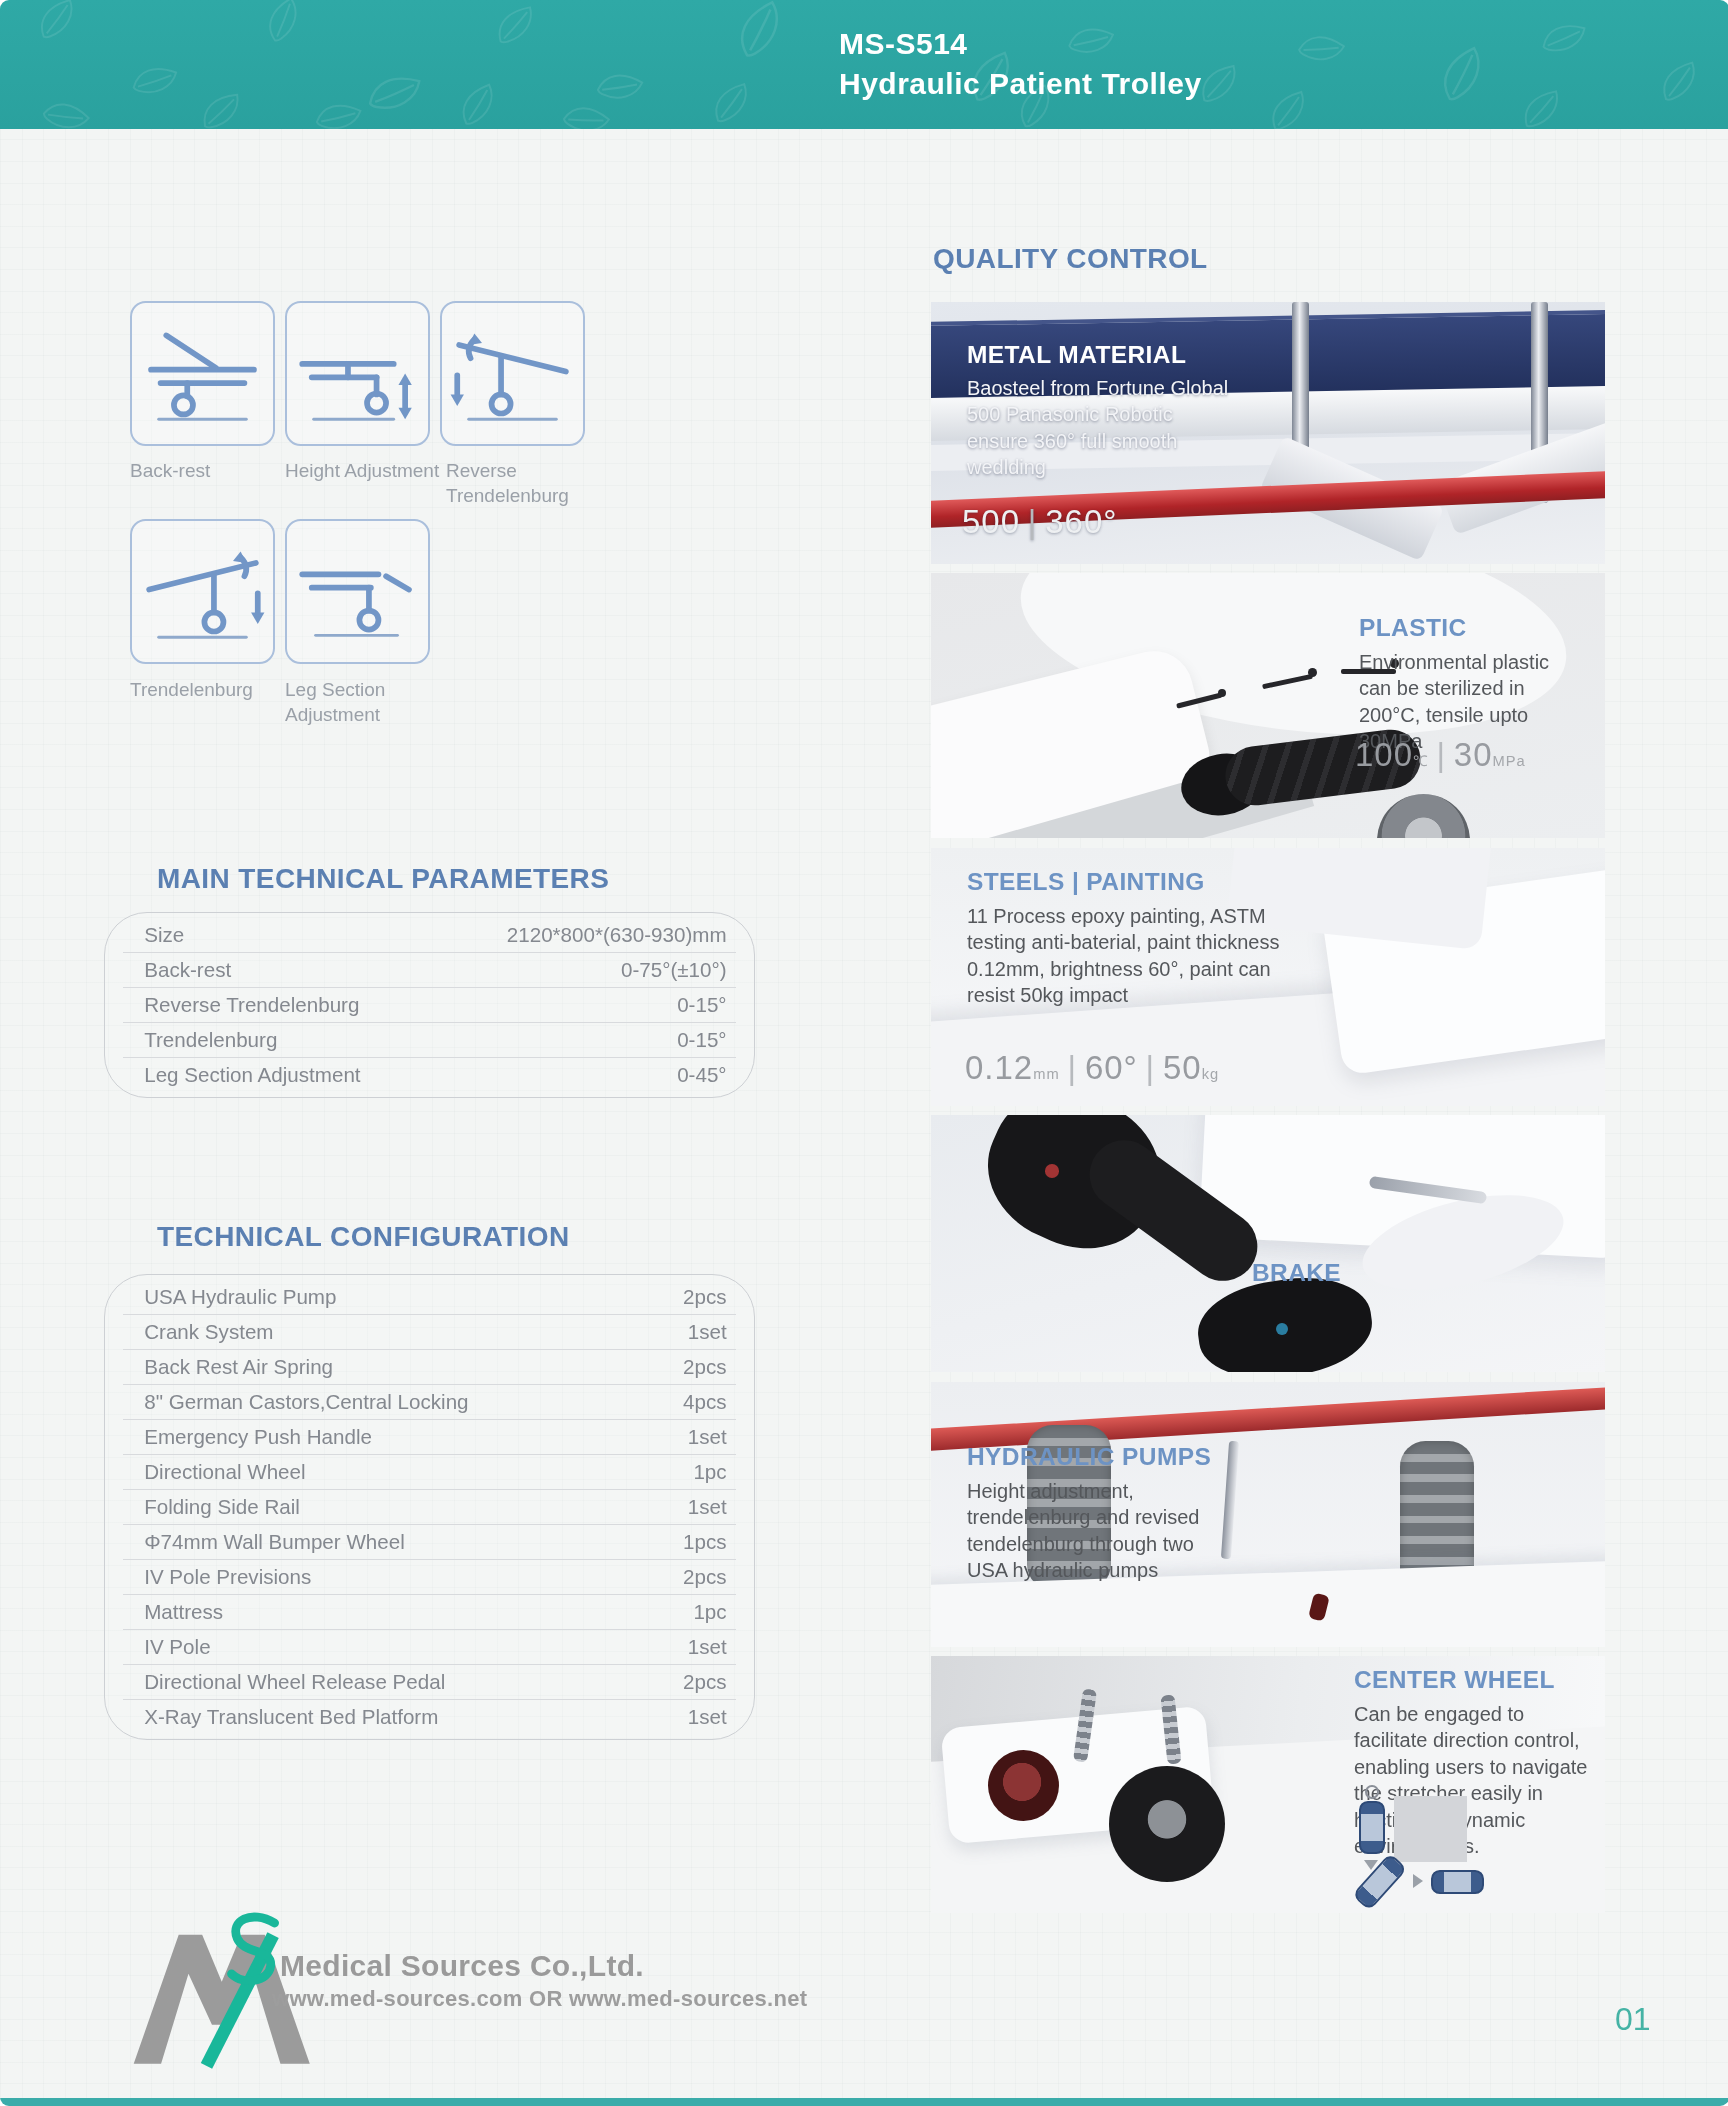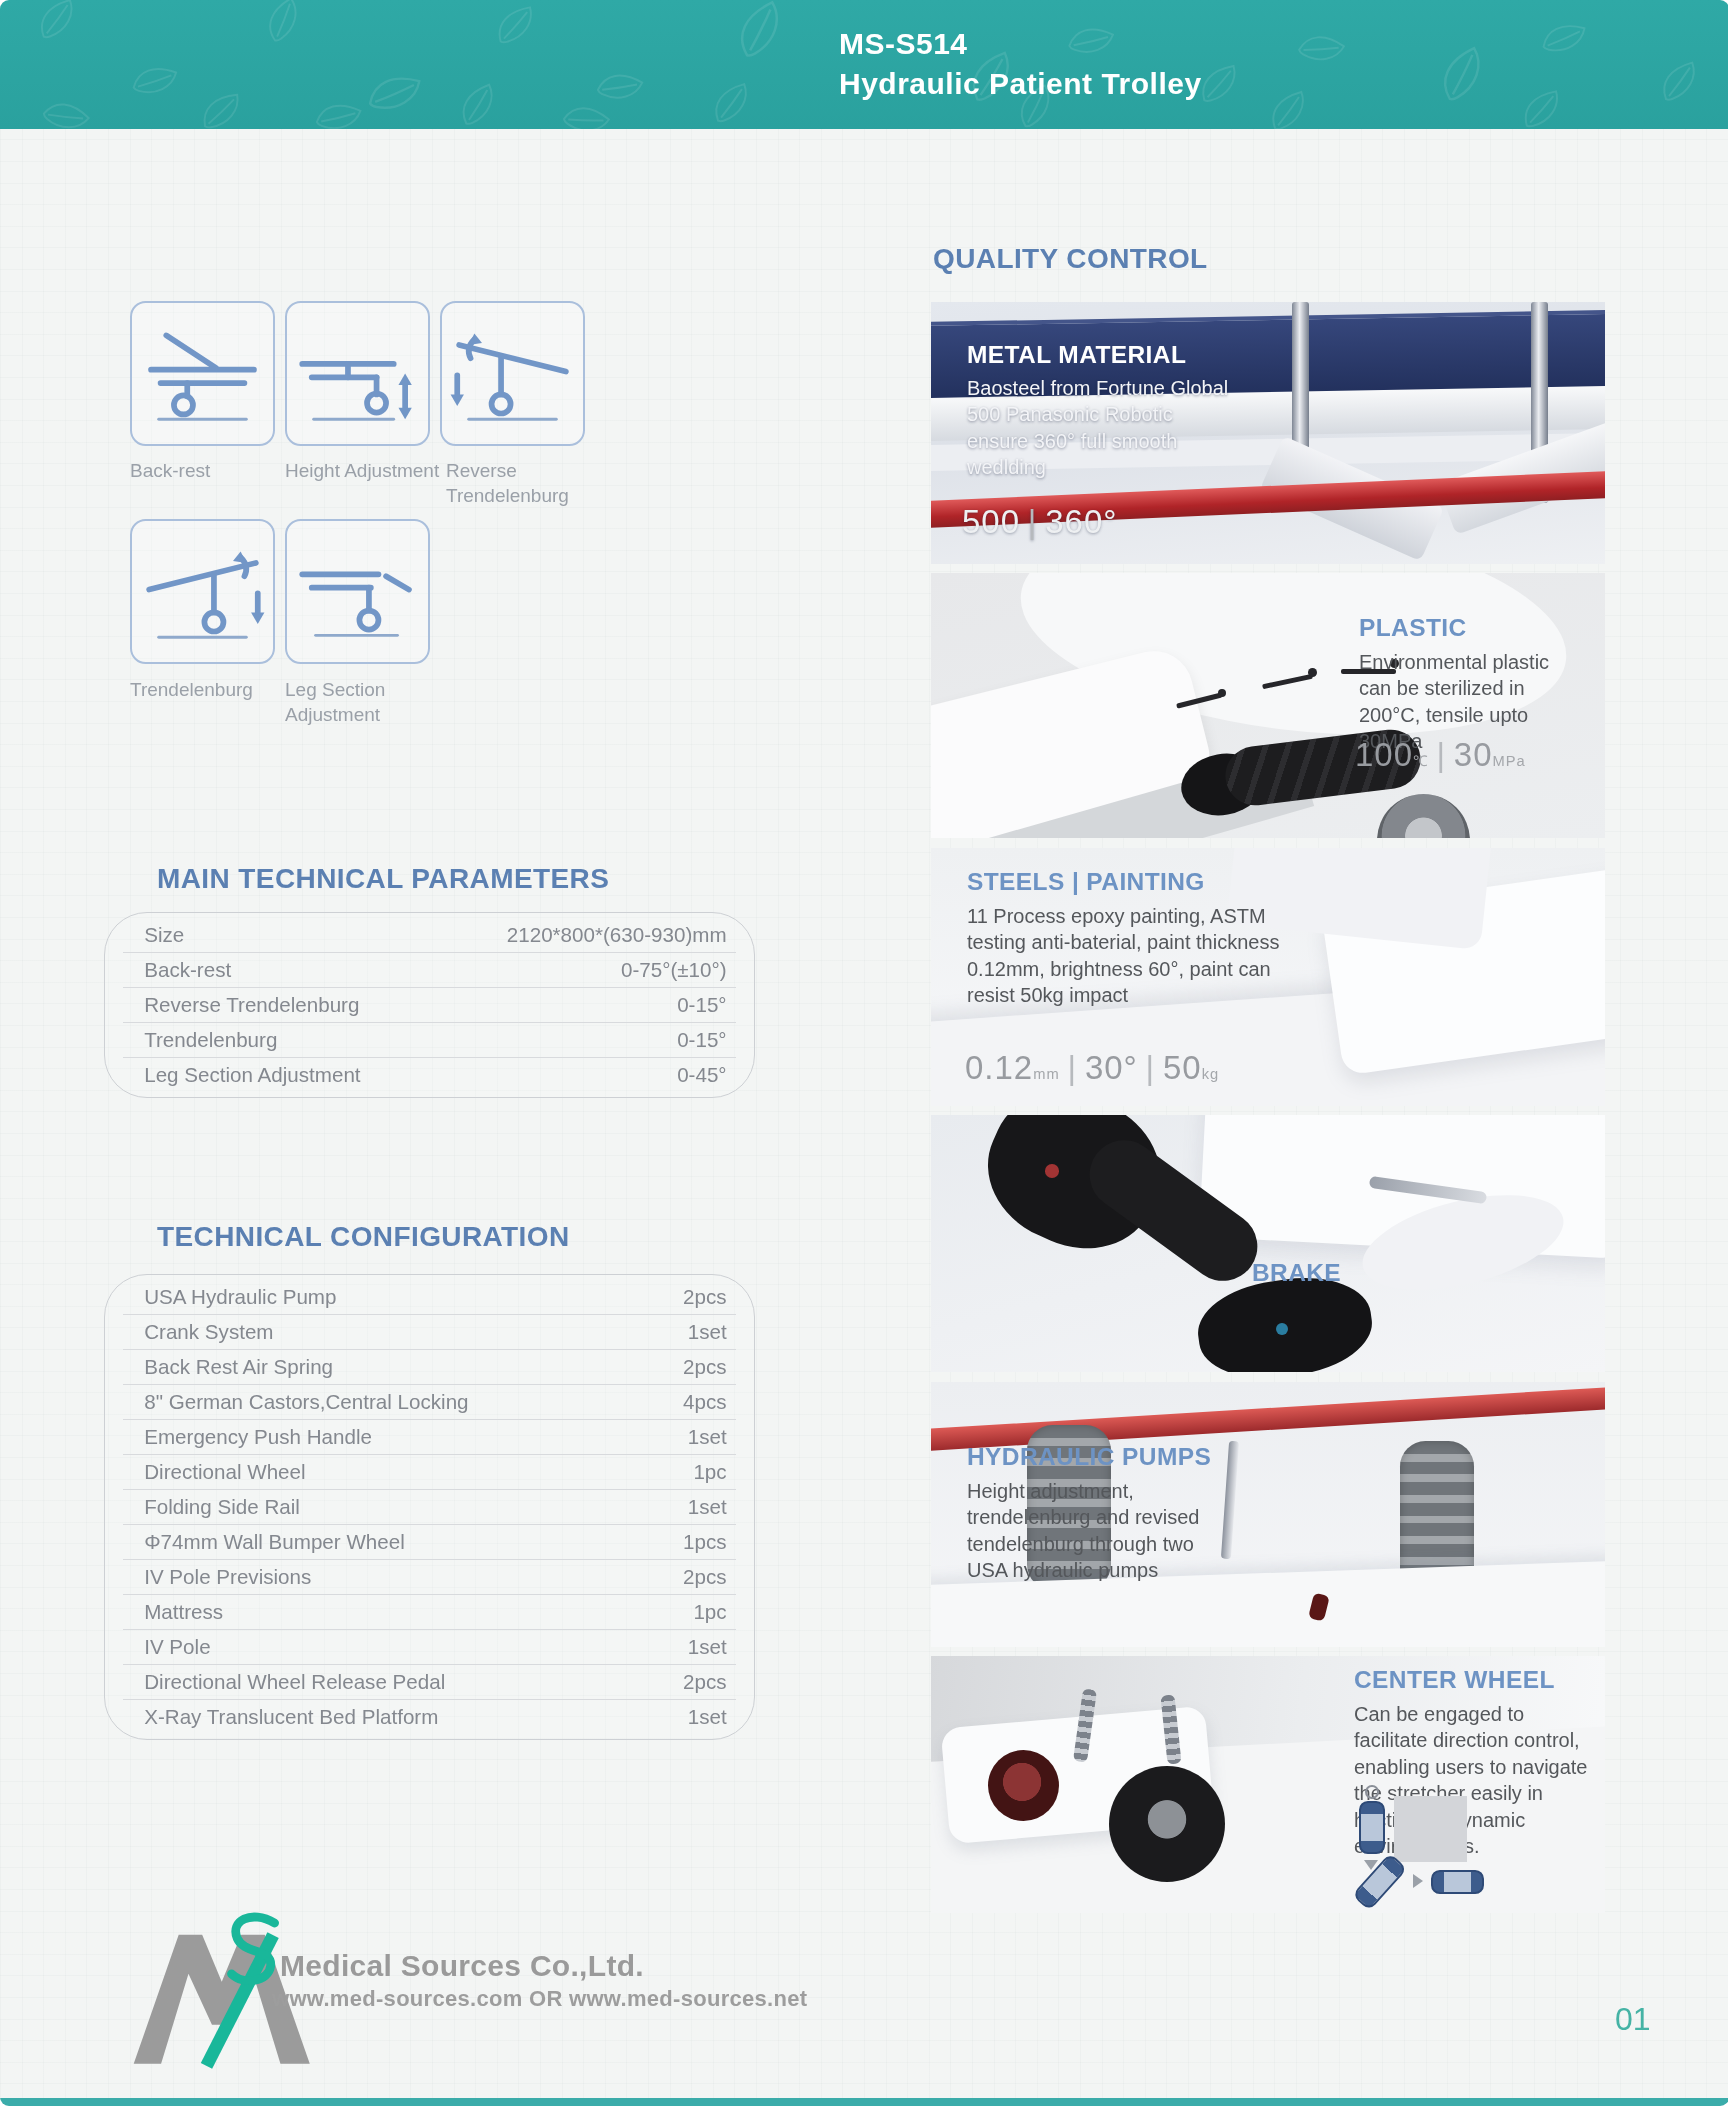--- a/index.html
+++ b/index.html
@@ -321,21 +321,21 @@
 
     <div class="panel" style="top:848px; height:258px;">
       <div class="photo">
         <div style="inset:0; background:linear-gradient(180deg,#eef0f2,#f7f8fa);"></div>
         <div style="left:-39px; right:-39px; bottom:-29px; height:137px; background:#f3f4f6; transform:rotate(-4deg); box-shadow:0 -7.8px 17.6px rgba(120,130,145,0.18);"></div>
         <div style="right:-49px; top:39px; width:323px; height:167px; background:#fcfdfe; border-radius:21.6px; transform:rotate(-8deg); box-shadow:0 9.8px 19.6px rgba(120,130,145,0.18);"></div>
         <div style="right:118px; top:-29px; width:255px; height:118px; background:#f1f2f5; border-radius:17.6px; transform:rotate(6deg);"></div>
       </div>
       <div class="ptitle" style="left:36px; top:19.6px;">STEELS | PAINTING</div>
       <div class="pbody" style="left:36px; top:55px; width:338px;">11 Process epoxy painting, ASTM testing anti-baterial, paint thickness 0.12mm, brightness 60°, paint can resist 50kg impact</div>
-      <div class="stat" style="left:34px; top:201px;"><span>0.12</span><span class="stat-unit">mm</span><span class="stat-sep">|</span><span>30°</span><span class="stat-sep">|</span><span>50</span><span class="stat-unit">kg</span></div>
+      <div class="stat" style="left:34px; top:201px;"><span>0.12</span><span class="stat-unit">mm</span><span class="stat-sep">|</span><span>60°</span><span class="stat-sep">|</span><span>50</span><span class="stat-unit">kg</span></div>
     </div>
 
     <div class="panel" style="top:1115px; height:257px;">
       <div class="photo">
         <div style="inset:0; background:linear-gradient(165deg,#e8ebef,#f4f5f7);"></div>
         <div style="right:-29px; top:-39px; width:431px; height:172px; background:#fbfcfd; border-radius:29px; transform:rotate(3deg); box-shadow:0 9.8px 21.6px rgba(110,120,140,0.16);"></div>
         <div style="right:39px; top:86px; width:206px; height:83px; background:#f1f2f5; border-radius:50%; transform:rotate(-14deg);"></div>
         <div style="right:118px; top:69px; width:118px; height:11.8px; background:linear-gradient(90deg,#9aa0aa,#d9dce1); border-radius:5.9px; transform:rotate(8deg);"></div>
         <div style="left:57px; top:-17.6px; width:172px; height:147px; background:#171719; border-radius:46%; transform:rotate(24deg);"></div>
         <div style="left:147px; top:61px; width:191px; height:69px; background:#1d1d1f; border-radius:37px; transform:rotate(36deg);"></div>

